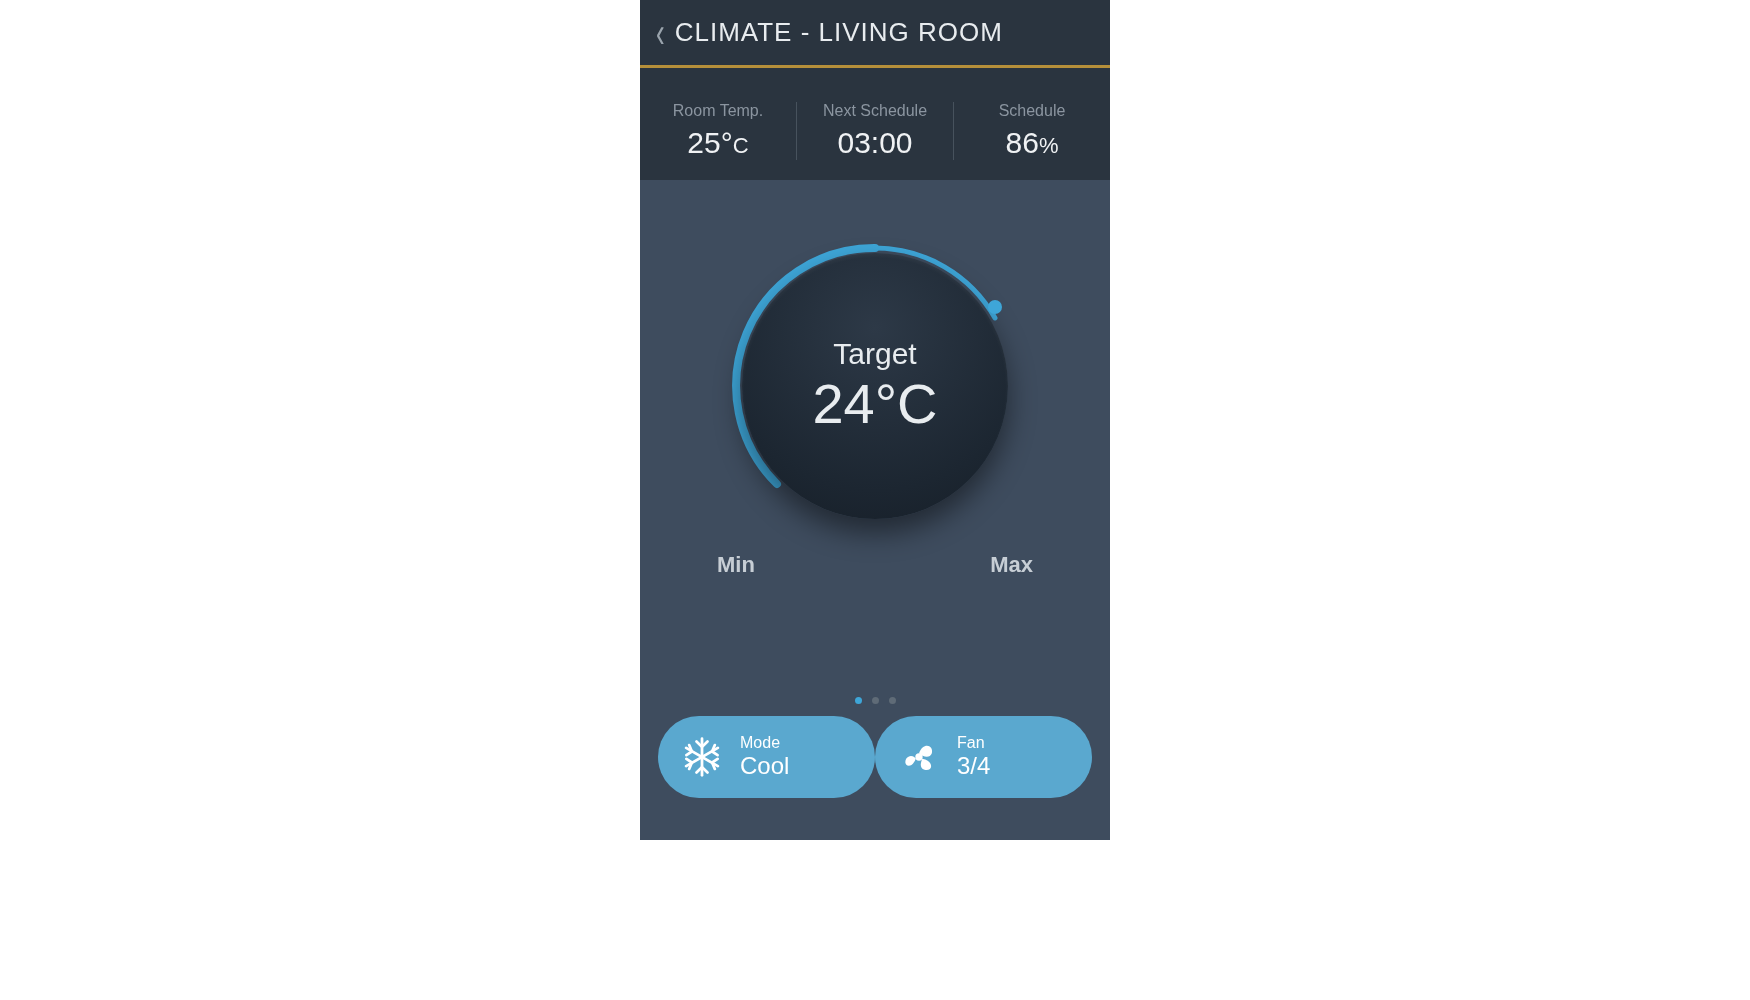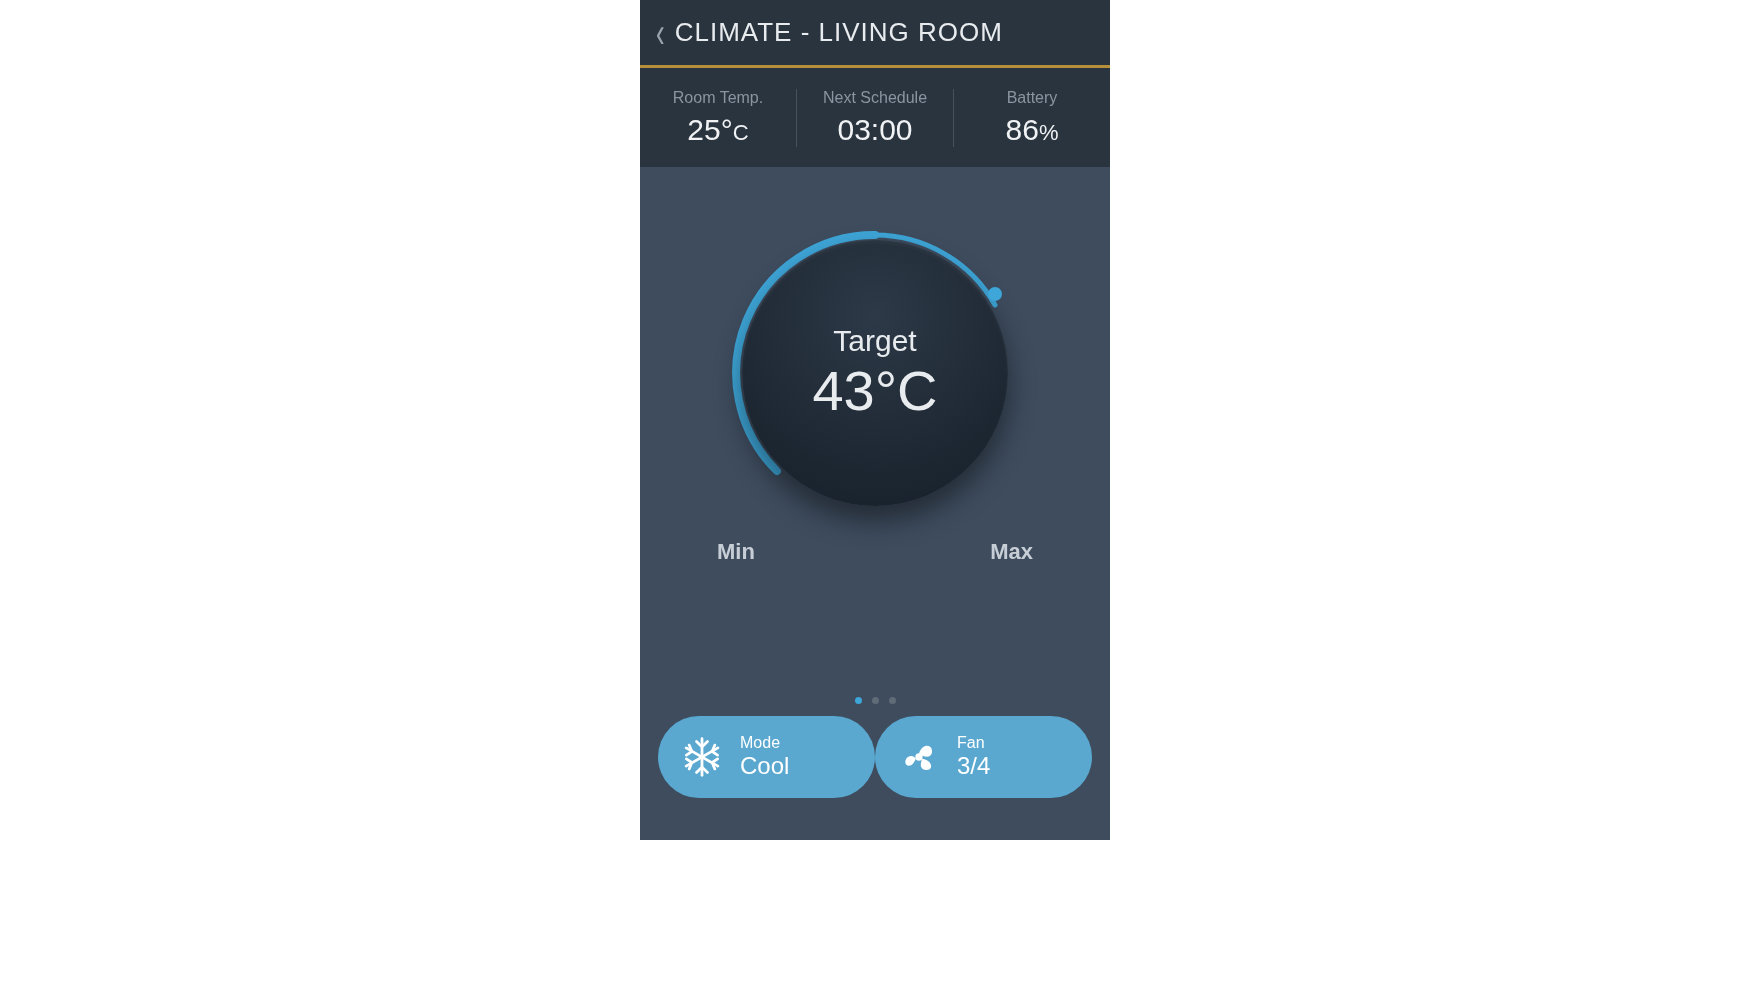--- a/index.html
+++ b/index.html
@@ -41,21 +41,21 @@
   .header-title {
     color: #e8ecef;
     font-size: 26px;
     letter-spacing: 1px;
     font-weight: 400;
   }
   
   .stats {
     background: #2a343f;
     display: flex;
-    padding: 21px 0 20px;
+    padding: 34px 0 20px;
   }
   .stat {
     flex: 1;
     display: flex;
     flex-direction: column;
     align-items: center;
     border-right: 1px solid #47525d;
   }
   .stat:last-child { border-right: none; }
   .stat-label {
@@ -178,36 +178,36 @@
       <div class="stat-label">Room Temp.</div>
       <div class="stat-value">
         <span>25°</span><span class="unit">C</span>
       </div>
     </div>
     <div class="stat">
       <div class="stat-label">Next Schedule</div>
       <div class="stat-value">03:00</div>
     </div>
     <div class="stat">
-      <div class="stat-label">Battery</div>
+      <div class="stat-label">Schedule</div>
       <div class="stat-value">
         <span>86</span><span class="unit">%</span>
       </div>
     </div>
   </div>
 
   <div class="dial-area">
     <div class="dial-wrap">
       <svg class="arc-svg" viewBox="0 0 340 340">
         <path d="M 72 268 A 138 138 0 0 1 170 32" fill="none" stroke="#3ea6d8" stroke-width="8" stroke-linecap="round"></path>
         <path d="M 170 32 A 138 138 0 0 1 290 102" fill="none" stroke="#3ea6d8" stroke-width="5" stroke-linecap="round"></path>
       </svg>
       <div class="knob">
         <div class="target-label">Target</div>
-        <div class="target-value">43°C</div>
+        <div class="target-value">24°C</div>
       </div>
       <div class="indicator-dot"></div>
     </div>
     <div class="minmax">
       <span>Min</span>
       <span>Max</span>
     </div>
 
     <div class="dots">
       <span class="dot active"></span>

